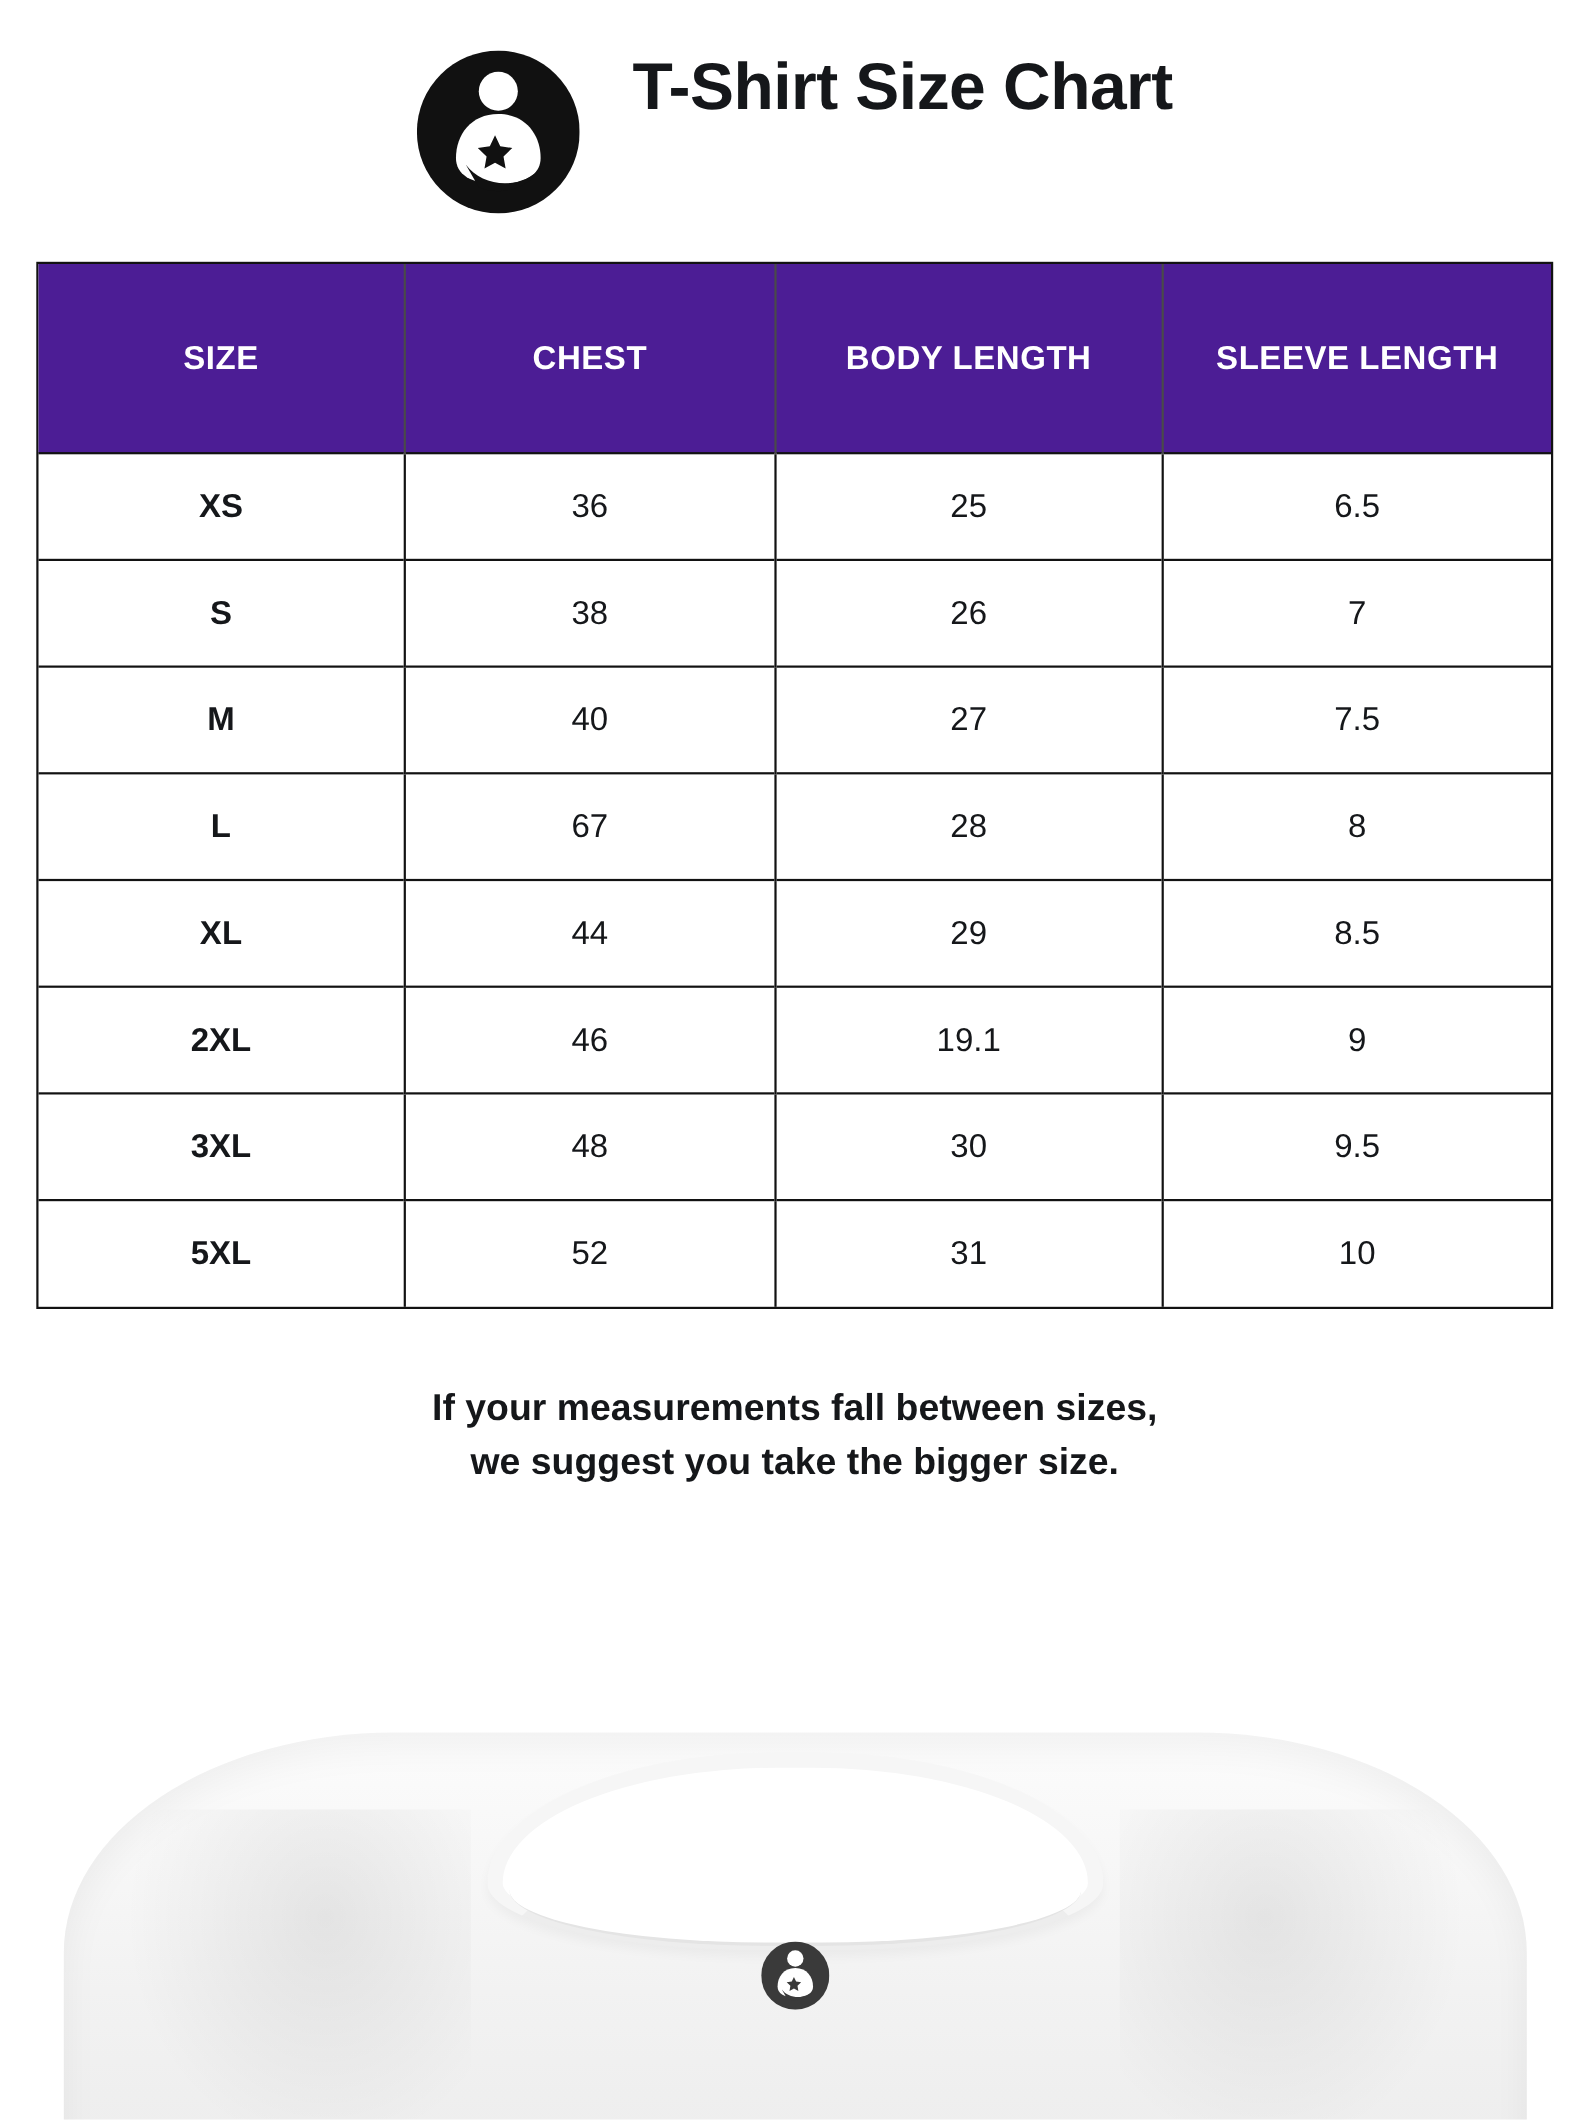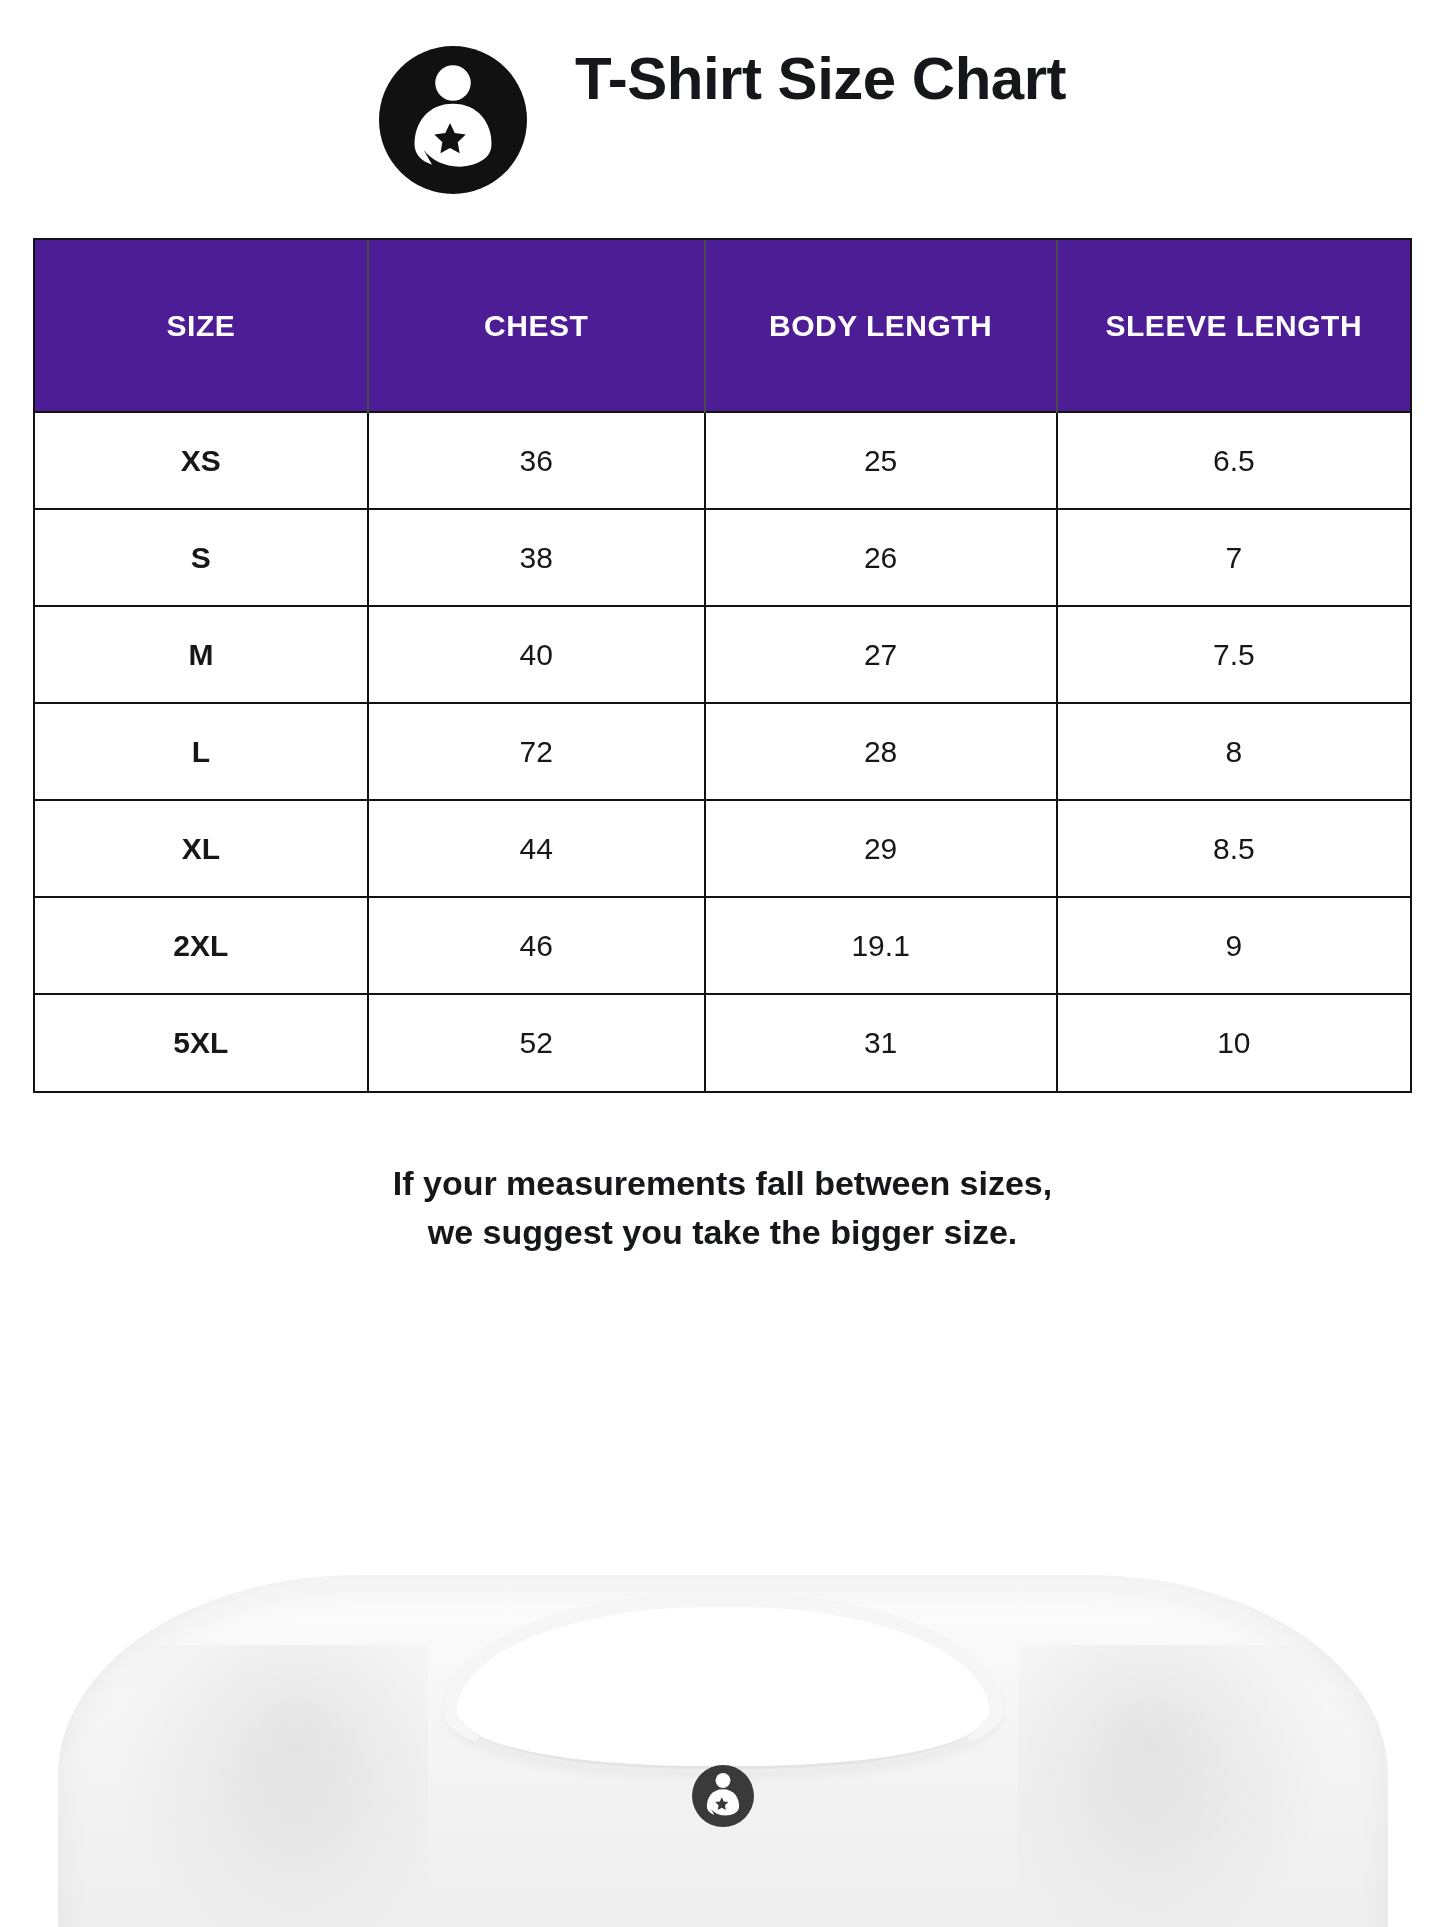--- a/index.html
+++ b/index.html
@@ -208,35 +208,41 @@
           <td>7</td>
         </tr>
         <tr>
           <td class="size-cell">M</td>
           <td>40</td>
           <td>27</td>
           <td>7.5</td>
         </tr>
         <tr>
           <td class="size-cell">L</td>
-          <td>72</td>
+          <td>67</td>
           <td>28</td>
           <td>8</td>
         </tr>
         <tr>
           <td class="size-cell">XL</td>
           <td>44</td>
           <td>29</td>
           <td>8.5</td>
         </tr>
         <tr>
           <td class="size-cell">2XL</td>
           <td>46</td>
           <td>19.1</td>
           <td>9</td>
+        </tr>
+        <tr>
+          <td class="size-cell">3XL</td>
+          <td>48</td>
+          <td>30</td>
+          <td>9.5</td>
         </tr>
         <tr>
           <td class="size-cell">5XL</td>
           <td>52</td>
           <td>31</td>
           <td>10</td>
         </tr>
       </tbody>
     </table>
   </div>

